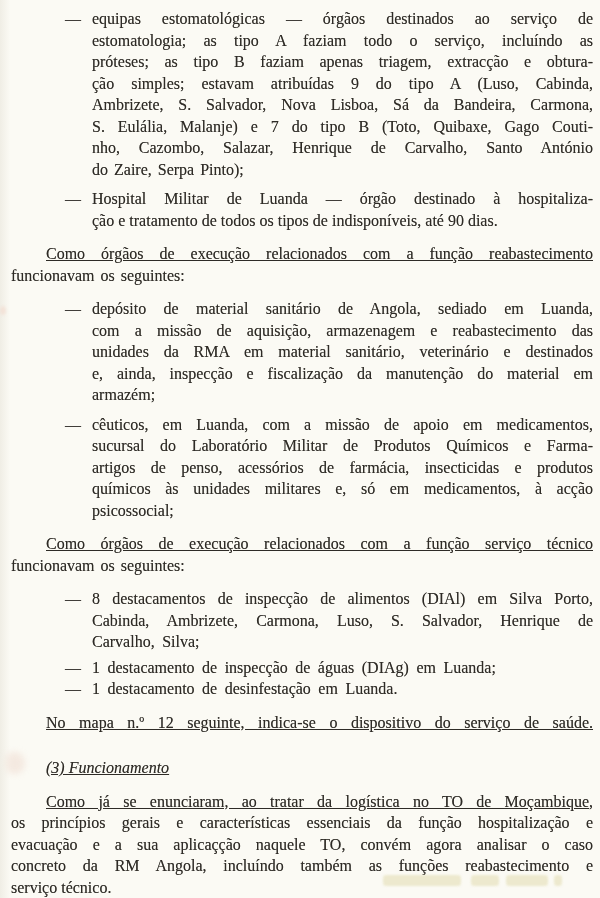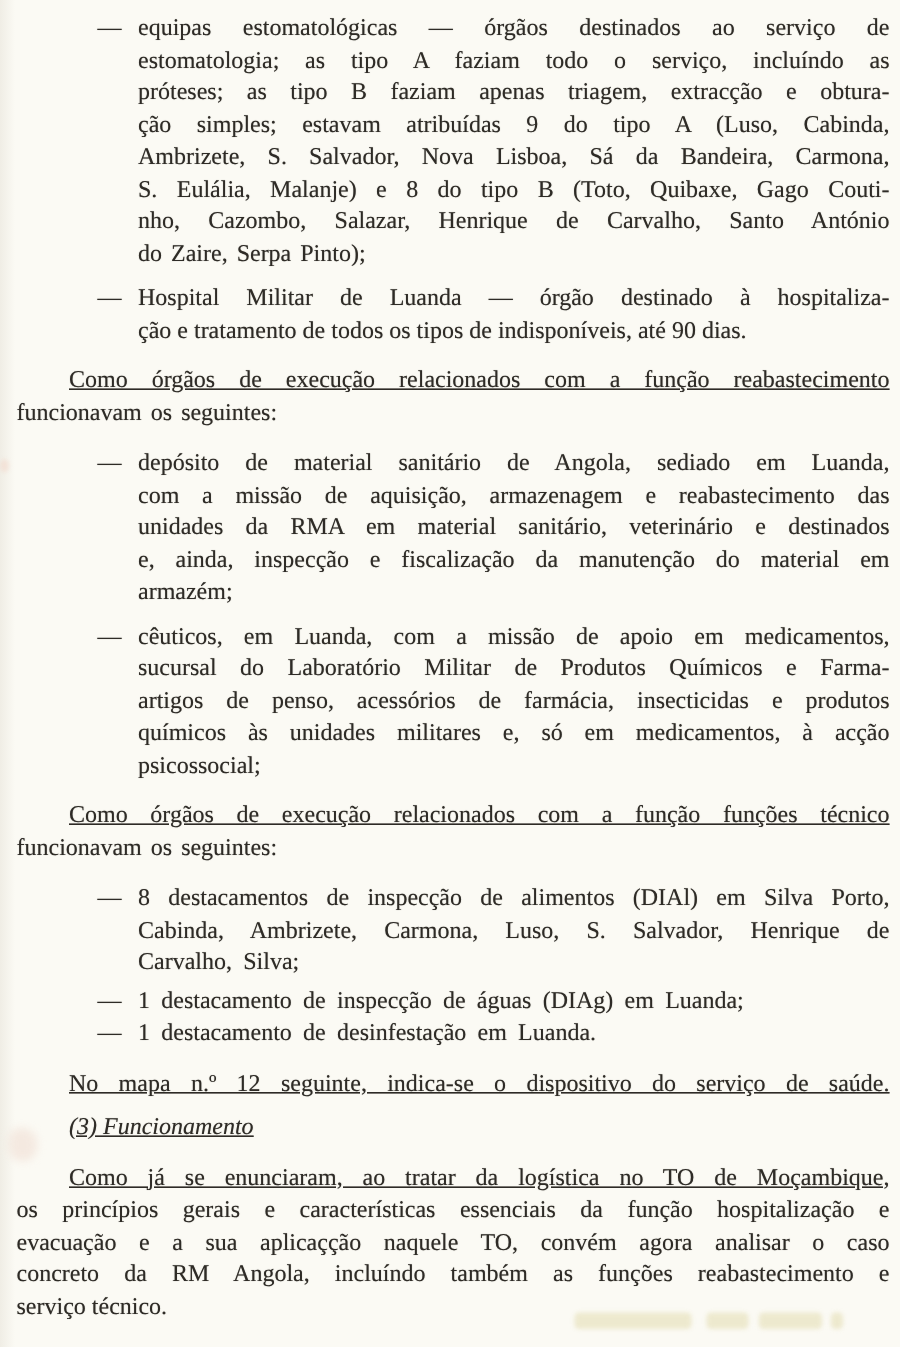--- a/index.html
+++ b/index.html
@@ -16,21 +16,21 @@
     text-shadow:0 0 0.6px rgba(46,43,38,0.5);
   }
   .content{
     position:absolute;
     left:11px;right:7px;top:8px;
   }
   .block{margin:0;}
   .m0{margin-top:0;}
   .m4{margin-top:4px;}
   .m8{margin-top:8px;}
-  .m11{margin-top:8px;}
+  .m11{margin-top:24px;}
   .m12{margin-top:12px;}
   .line{
     text-align:justify;
     text-align-last:justify;
   }
   .line.last{
     text-align-last:left;
   }
   .line.ind{
     padding-left:35px;
@@ -89,21 +89,21 @@
 
   <div class="content">
 
     <div class="block bullet m0">
       <span class="dash">—</span>
       <div class="line">equipas estomatológicas — órgãos destinados ao serviço de</div>
       <div class="line">estomatologia; as tipo A faziam todo o serviço, incluíndo as</div>
       <div class="line">próteses; as tipo B faziam apenas triagem, extracção e obtura-</div>
       <div class="line">ção simples; estavam atribuídas 9 do tipo A (Luso, Cabinda,</div>
       <div class="line">Ambrizete, S. Salvador, Nova Lisboa, Sá da Bandeira, Carmona,</div>
-      <div class="line">S. Eulália, Malanje) e 8 do tipo B (Toto, Quibaxe, Gago Couti-</div>
+      <div class="line">S. Eulália, Malanje) e 7 do tipo B (Toto, Quibaxe, Gago Couti-</div>
       <div class="line">nho, Cazombo, Salazar, Henrique de Carvalho, Santo António</div>
       <div class="line last ws2">do Zaire, Serpa Pinto);</div>
     </div>
 
     <div class="block bullet m8">
       <span class="dash">—</span>
       <div class="line">Hospital Militar de Luanda — órgão destinado à hospitaliza-</div>
       <div class="line last">ção e tratamento de todos os tipos de indisponíveis, até 90 dias.</div>
     </div>
 
@@ -124,21 +124,21 @@
     <div class="block bullet m8">
       <span class="dash">—</span>
       <div class="line">cêuticos, em Luanda, com a missão de apoio em medicamentos,</div>
       <div class="line">sucursal do Laboratório Militar de Produtos Químicos e Farma-</div>
       <div class="line">artigos de penso, acessórios de farmácia, insecticidas e produtos</div>
       <div class="line">químicos às unidades militares e, só em medicamentos, à acção</div>
       <div class="line last">psicossocial;</div>
     </div>
 
     <div class="block m12">
-      <div class="line ind">Como órgãos de execução relacionados com a função funções técnico</div>
+      <div class="line ind">Como órgãos de execução relacionados com a função serviço técnico</div>
       <div class="line last ws2">funcionavam os seguintes:</div>
     </div>
 
     <div class="block bullet m12">
       <span class="dash">—</span>
       <div class="line">8 destacamentos de inspecção de alimentos (DIAl) em Silva Porto,</div>
       <div class="line">Cabinda, Ambrizete, Carmona, Luso, S. Salvador, Henrique de</div>
       <div class="line last ws3">Carvalho, Silva;</div>
     </div>
 

